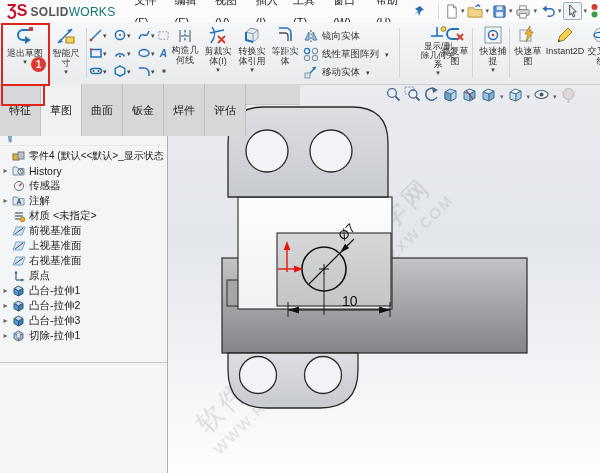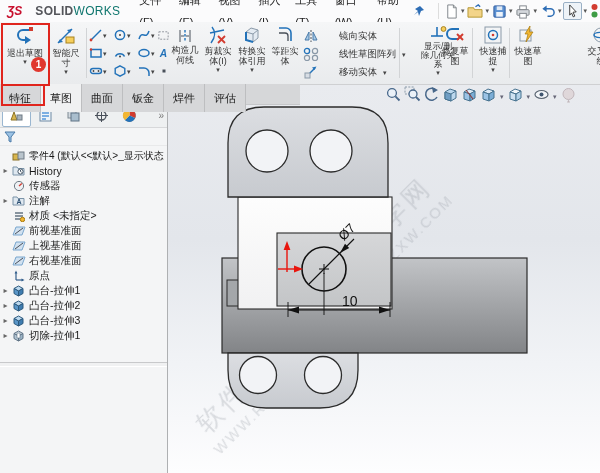--- a/index.html
+++ b/index.html
@@ -2,44 +2,44 @@
 <html><head>
 <meta charset="utf-8">
 <style>
   html,body{margin:0;padding:0}
   body{width:600px;height:473px;position:relative;overflow:hidden;background:#fff;
        font-family:"Liberation Sans","DejaVu Sans",sans-serif;-webkit-font-smoothing:antialiased}
   
   .menubar{position:absolute;left:0;top:0;width:600px;height:22px;background:#fbfbfc;
            border-bottom:1px solid #e2e3e5;display:flex;align-items:center;z-index:5}
   .logo{margin-left:7px;display:flex;align-items:baseline;white-space:nowrap}
-  .logo-mark{color:#c8102e;font-weight:bold;font-style:italic;font-size:12px;margin-right:13px}
+  .logo-mark{color:#c8102e;font-weight:bold;font-size:16px;margin-right:3px}
   .logo-solid{font-weight:bold;color:#54555a;font-size:12px;letter-spacing:.3px}
   .logo-works{color:#0f766e;font-size:12px;letter-spacing:.3px}
   .menu-items{display:flex;margin-left:12px}
   .menu-item{font-size:11px;color:#222;padding:0 7px;line-height:22px;cursor:default}
   .qt{display:flex;align-items:center;margin-left:8px}
   .qt-sep{width:1px;height:16px;background:#ddd;margin:0 4px}
   .qt-btn{display:flex;align-items:center;padding:1px}
   .qt-caret{font-size:7px;color:#555;margin:0 2px 0 1px}
   .cursor-box{border:1px solid #9ab0c5;background:#eef3f8;border-radius:2px;padding:1px 2px}
   
   .cmdbar{position:absolute;left:0;top:22px;width:600px;height:62px;
           background:linear-gradient(#f5f6f7,#e9ebed);border-bottom:1px solid #cfd0d2;z-index:5}
   .vbtn{position:absolute;top:3px;display:flex;flex-direction:column;align-items:center}
   .vbtn .lbl{font-size:9px;line-height:10px;color:#333;text-align:center;margin-top:1px}
   .caret{font-size:7px;color:#444;line-height:7px}
   .vsep{position:absolute;top:6px;width:1px;height:50px;background:#d2d4d6}
   .cell{position:absolute;display:flex;align-items:center;height:16px}
   .hrow{position:absolute;display:flex;align-items:center;height:16px;white-space:nowrap}
-  .hrow .lbl{font-size:9.5px;color:#333;margin-left:20px}
+  .hrow .lbl{font-size:9.5px;color:#333;margin-left:3px}
   
   .tabstrip{position:absolute;left:0;top:84px;width:300px;height:20px;background:#d6d7d9;
             display:flex;z-index:6;border-bottom:1px solid #c6c7c9}
-  .tab{height:20px;line-height:20px;padding:4px 9px;font-size:11px;color:#222;
+  .tab{height:20px;line-height:20px;padding:16px 9px;font-size:11px;color:#222;
        border-right:1px solid #bdbec0;background:#d6d7d9}
   .tab.active{background:#f0f1f2}
   
   .panel{position:absolute;left:0;top:104px;width:167px;height:369px;background:#f4f5f6;
          border-right:1px solid #aeb0b2;z-index:4}
   .ptabs{height:23px;display:flex;align-items:center;background:#eef0f1;
          border-bottom:1px solid #d7d8da;padding-left:2px}
   .ptab{width:27px;height:20px;display:flex;align-items:center;justify-content:center;margin-right:1px}
   .ptab.active{background:#ffffff;border:1px solid #9ab6d0;border-radius:2px}
   .flyout{margin-left:auto;margin-right:3px;color:#777;font-size:10px}
@@ -340,20 +340,28 @@
   <div class="vsep" style="left:509px"></div>
 
   <div class="vbtn" style="left:513px;width:30px">
     <svg width="20" height="20" viewBox="0 0 20 20">
       <rect x="2" y="5" width="11" height="11" fill="none" stroke="#8a99a8"></rect>
       <polygon points="12,1 7,9 10,9 8,17 15,7 11.5,7" fill="#f2b632" stroke="#a8790a" stroke-width=".7"></polygon>
     </svg>
     <span class="lbl">快速草图</span>
   </div>
 
+  <div class="vbtn" style="left:546px;width:38px">
+    <svg width="20" height="20" viewBox="0 0 20 20">
+      <polygon points="3,17 5,11 13,3 17,7 9,15" fill="#f6d24e" stroke="#947c1e"></polygon>
+      <polygon points="3,17 5.5,16.3 3.7,14.5" fill="#49505a"></polygon>
+      <line x1="13" y1="3" x2="17" y2="7" stroke="#947c1e"></line>
+    </svg>
+    <span class="lbl">Instant2D</span>
+  </div>
 
   <div class="vbtn" style="left:586px;width:30px">
     <svg width="20" height="20" viewBox="0 0 20 20">
       <circle cx="10" cy="10" r="7" fill="none" stroke="#8a99a8"></circle>
       <ellipse cx="10" cy="10" rx="7" ry="2.6" fill="none" stroke="#2272b9" stroke-width="1.4"></ellipse>
     </svg>
     <span class="lbl">交叉曲线</span>
   </div>
 </div>
 

